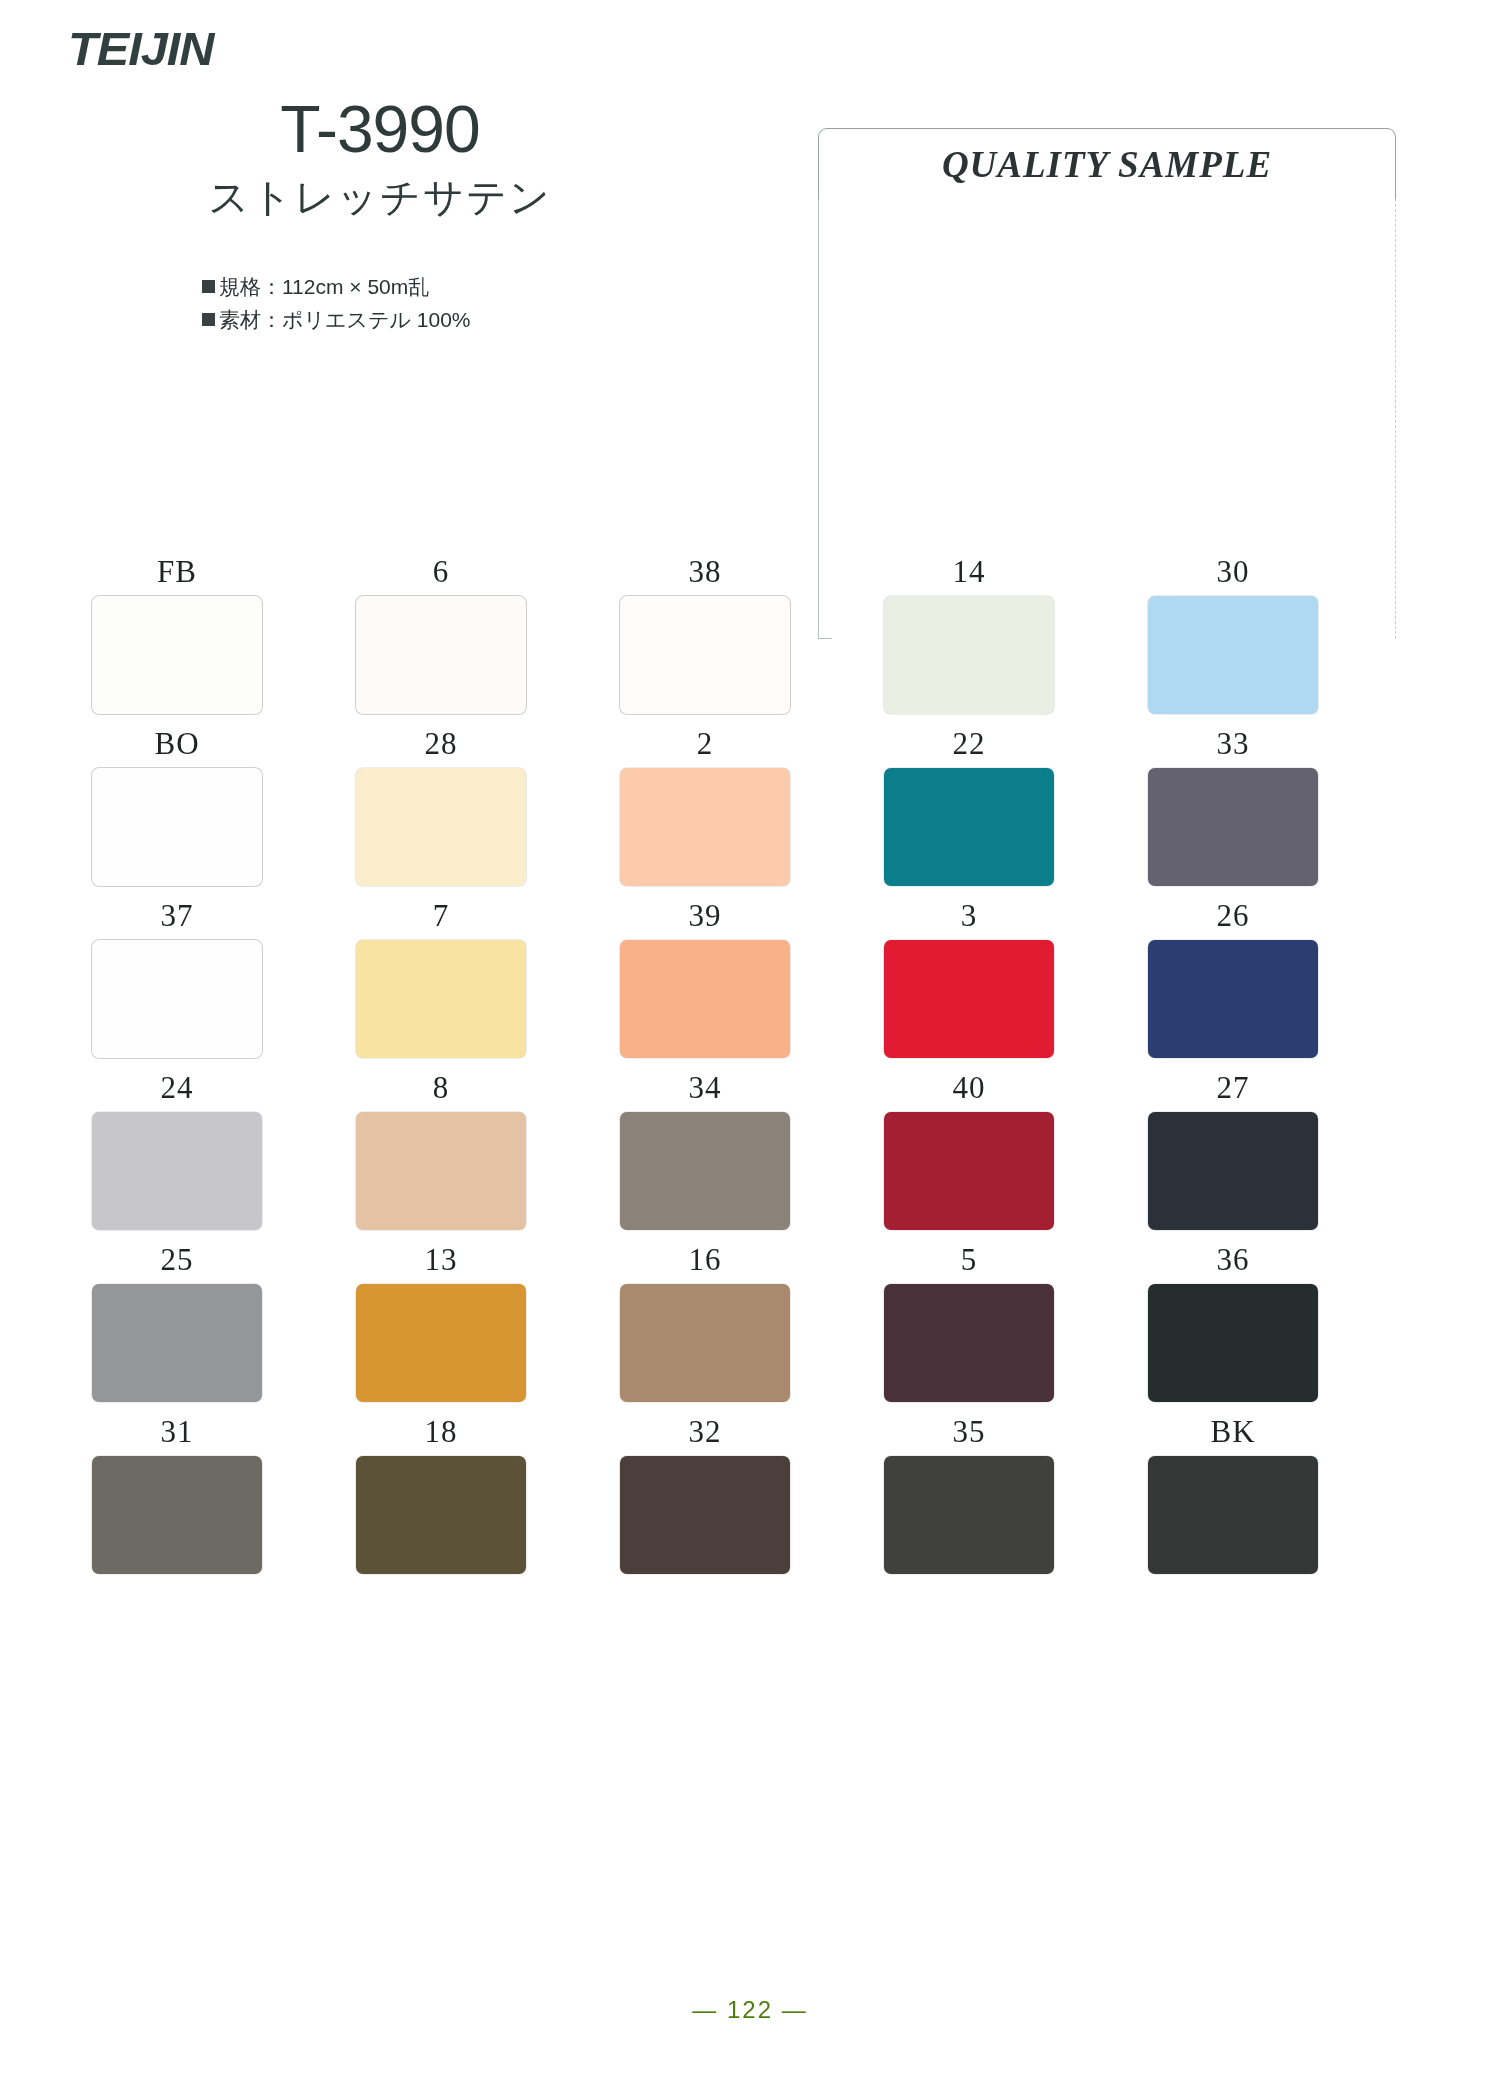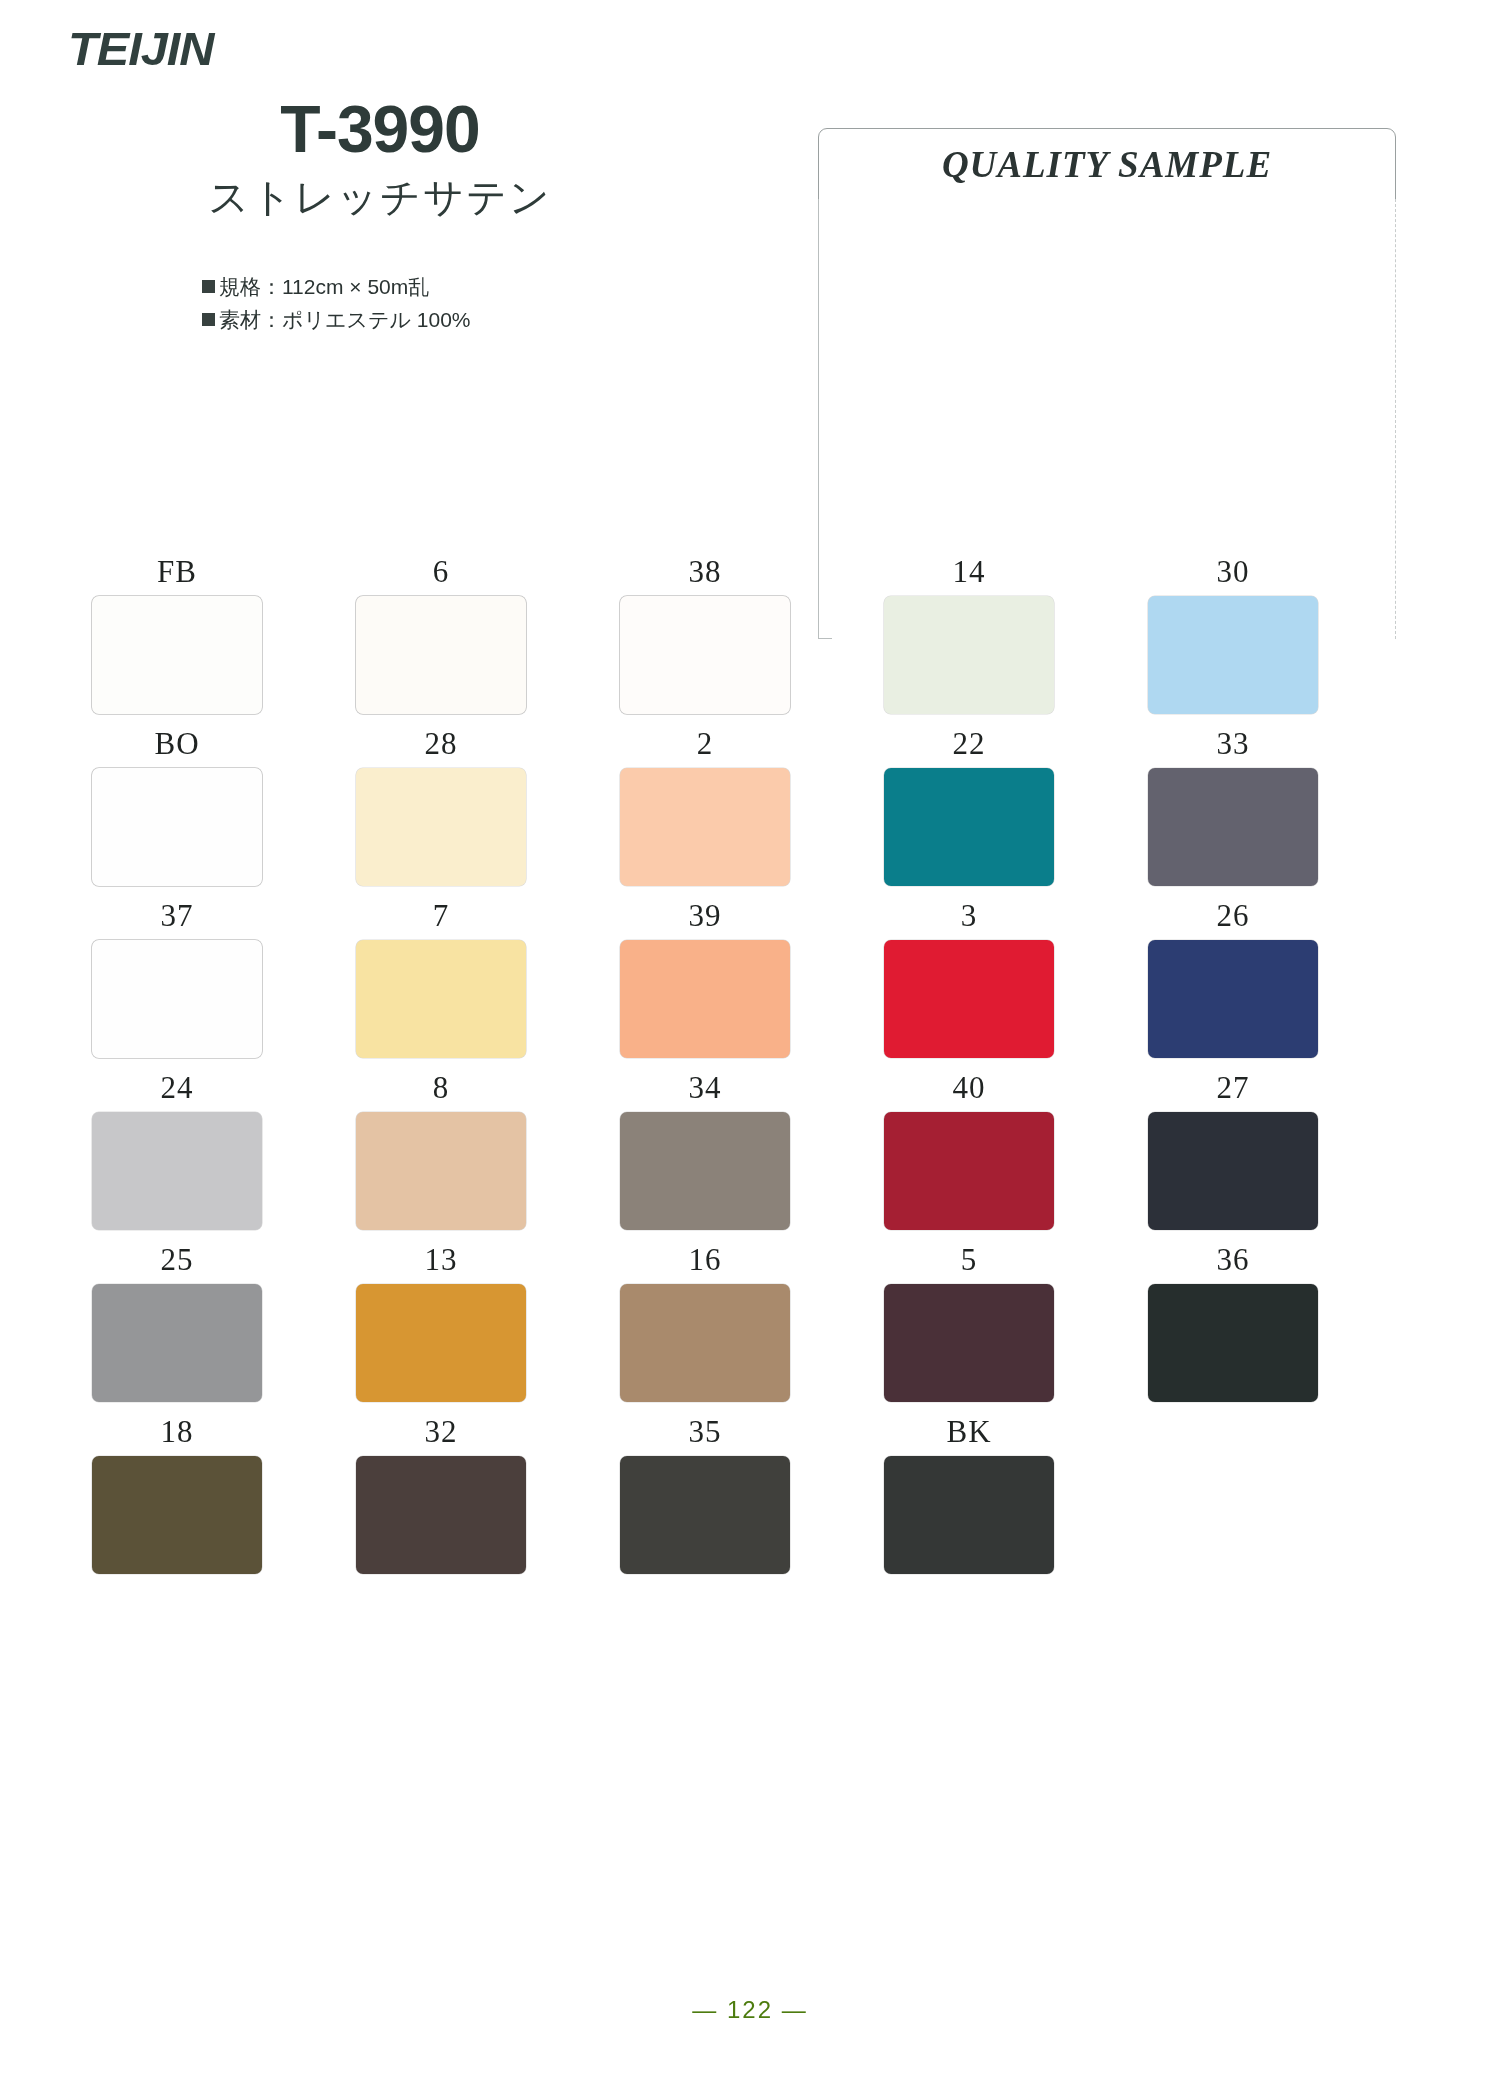--- a/index.html
+++ b/index.html
@@ -34,21 +34,21 @@
   
   .title-block {
     position: absolute;
     left: 140px;
     top: 95px;
     width: 480px;
     text-align: center;
   }
   .product-code {
     font-size: 66px;
-    font-weight: 700;
+    font-weight: 400;
     letter-spacing: -1px;
     color: #2e3b39;
     line-height: 1.05;
   }
   .product-name {
     margin-top: 6px;
     font-size: 40px;
     font-weight: 400;
     letter-spacing: 2px;
     color: #2e3b39;
@@ -310,20 +310,24 @@
         <div class="swatch-label">5</div>
         <div class="swatch-chip" style="background: rgb(74, 48, 56);"></div>
       </div>
       <div class="swatch-cell">
         <div class="swatch-label">36</div>
         <div class="swatch-chip" style="background: rgb(38, 46, 45);"></div>
       </div>
     </div>
     <div class="swatch-row">
       <div class="swatch-cell">
+        <div class="swatch-label">31</div>
+        <div class="swatch-chip" style="background: rgb(109, 106, 100);"></div>
+      </div>
+      <div class="swatch-cell">
         <div class="swatch-label">18</div>
         <div class="swatch-chip" style="background: rgb(91, 82, 56);"></div>
       </div>
       <div class="swatch-cell">
         <div class="swatch-label">32</div>
         <div class="swatch-chip" style="background: rgb(75, 63, 60);"></div>
       </div>
       <div class="swatch-cell">
         <div class="swatch-label">35</div>
         <div class="swatch-chip" style="background: rgb(64, 64, 60);"></div>

